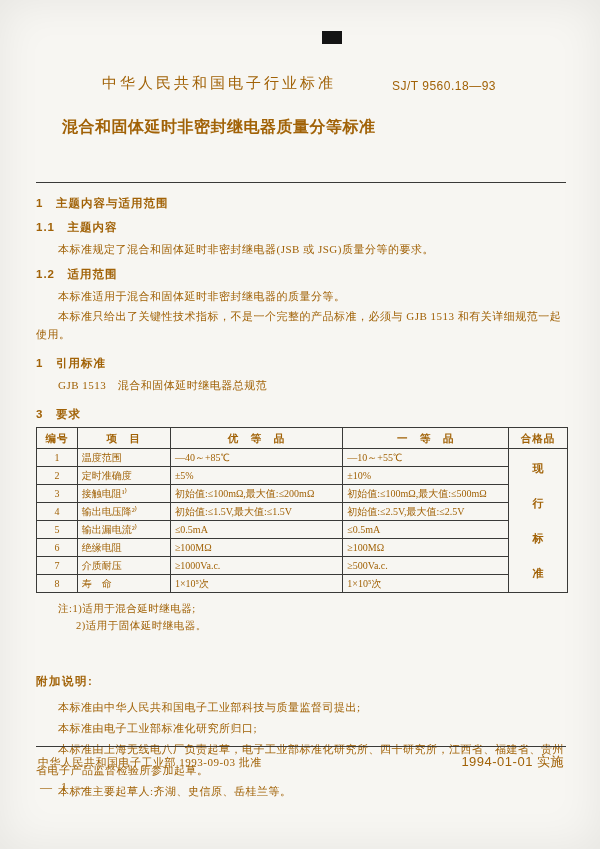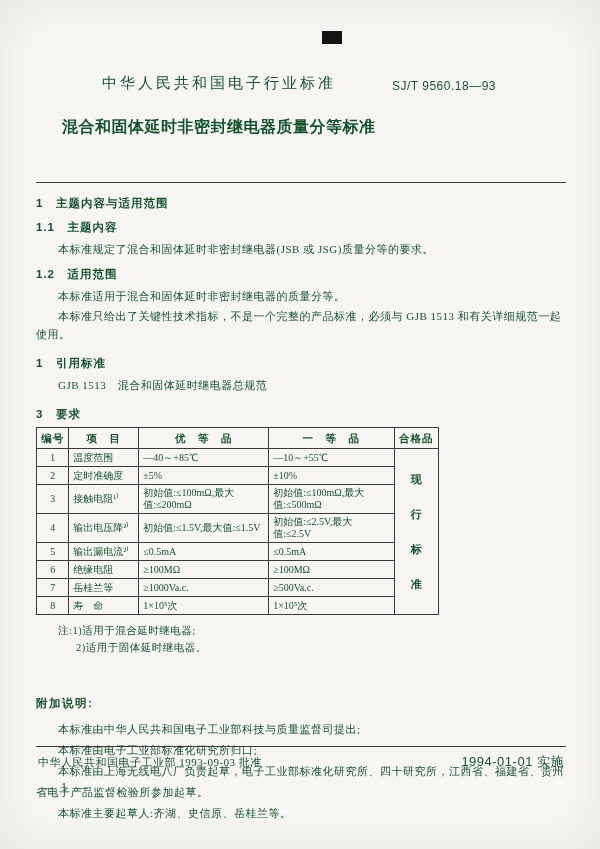--- a/index.html
+++ b/index.html
@@ -1,21 +1,21 @@
 <!DOCTYPE html>
 <html><head>
 <meta charset="utf-8">
 <style>
   html,body{margin:0;padding:0;background:#e9e8e4;}
   .page{
     position:relative;
     width:600px;height:849px;
     margin:0 auto;
     background:#f7f6f2;
-    color:#14532d;
+    color:#a16207;
     font-family:"Liberation Serif", serif;
     overflow:hidden;
     box-shadow: inset 0 0 45px rgba(0,0,0,0.07);
   }
   .scan-mark{
     position:absolute;left:322px;top:31px;width:20px;height:13px;
     background:#141414;
   }
   .content{position:absolute;left:36px;right:34px;top:74px;}
   .header{
@@ -43,21 +43,21 @@
   }
   h2.sub{margin-top:9px;}
   p.body{
     font-size:11px;line-height:18px;margin:0 0 2px 0;
     text-indent:22px;letter-spacing:0.5px;
   }
   p.ref{font-size:11px;line-height:18px;margin:2px 0 2px 22px;letter-spacing:0.5px;}
 
   table.spec{
     border-collapse:collapse;
-    width:403px;
+    width:532px;
     margin-top:5px;
     font-size:10px;
   }
   table.spec th, table.spec td{
     border:1px solid #3a3a38;
     padding:2px 4px;
     height:13px;
     line-height:12px;
   }
   table.spec th{
@@ -187,21 +187,21 @@
           <td>≤0.5mA</td>
         </tr>
         <tr>
           <td class="c">6</td>
           <td>绝缘电阻</td>
           <td>≥100MΩ</td>
           <td>≥100MΩ</td>
         </tr>
         <tr>
           <td class="c">7</td>
-          <td>岳桂兰等</td>
+          <td>介质耐压</td>
           <td>≥1000Va.c.</td>
           <td>≥500Va.c.</td>
         </tr>
         <tr>
           <td class="c">8</td>
           <td>寿　命</td>
           <td>1×10⁵次</td>
           <td>1×10⁵次</td>
         </tr>
       </tbody>

